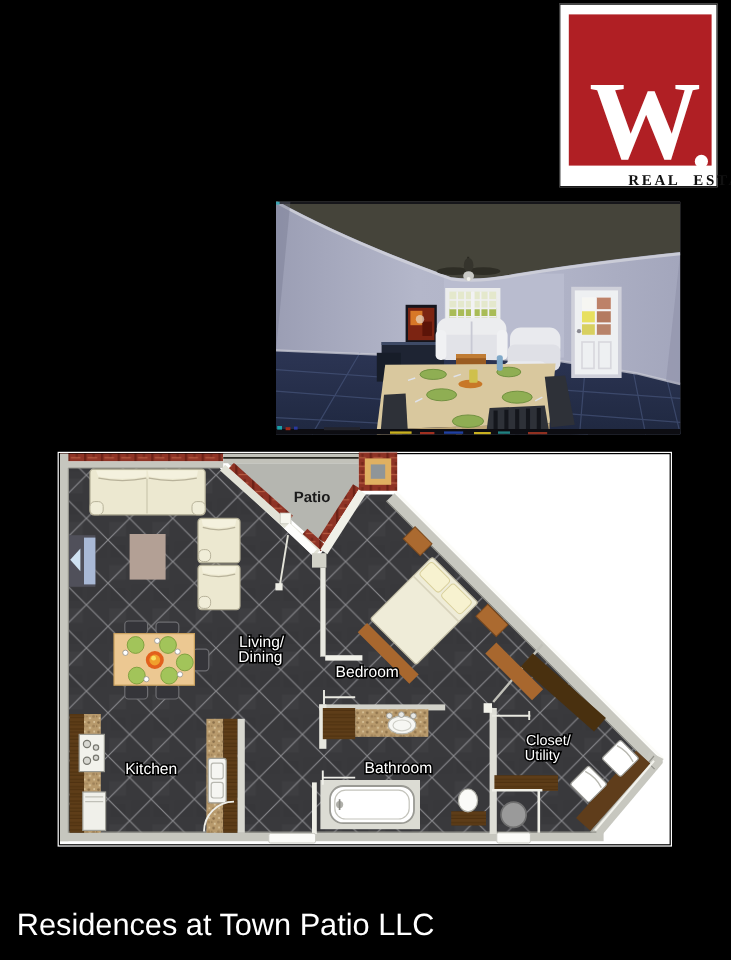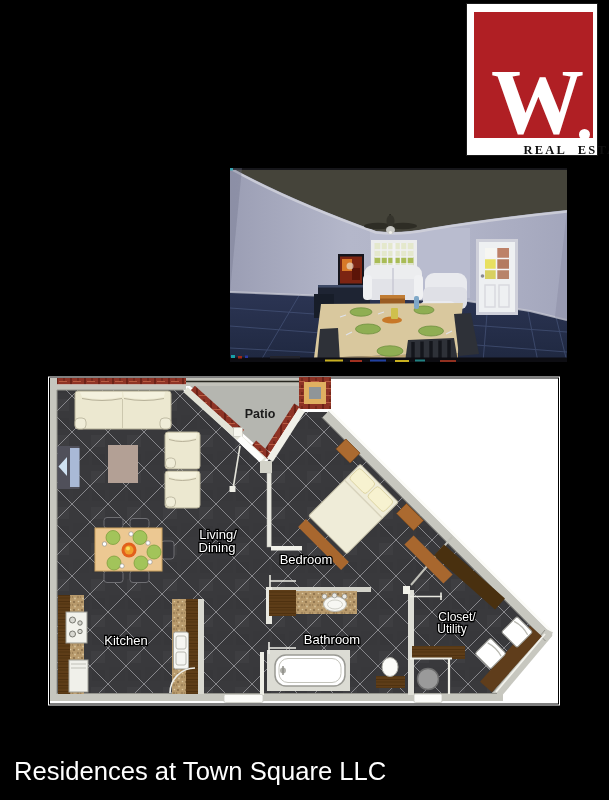--- a/index.html
+++ b/index.html
@@ -454,13 +454,13 @@
       <text x="126" y="645">Kitchen</text>
 
       <text x="332" y="644">Bathroom</text>
 
       <text x="457" y="621" font-size="12">Closet/</text>
       <text x="452" y="633" font-size="12">Utility</text>
     </g>
   </g>
 </svg>
 
-<div class="abs" style="left:14px;top:757px;color:#fff;font-size:25.6px;">Residences at Town Square LLC</div>
+<div class="abs" style="left:14px;top:757px;color:#fff;font-size:25.6px;">Residences at Town Patio LLC</div>
 
 </body></html>

